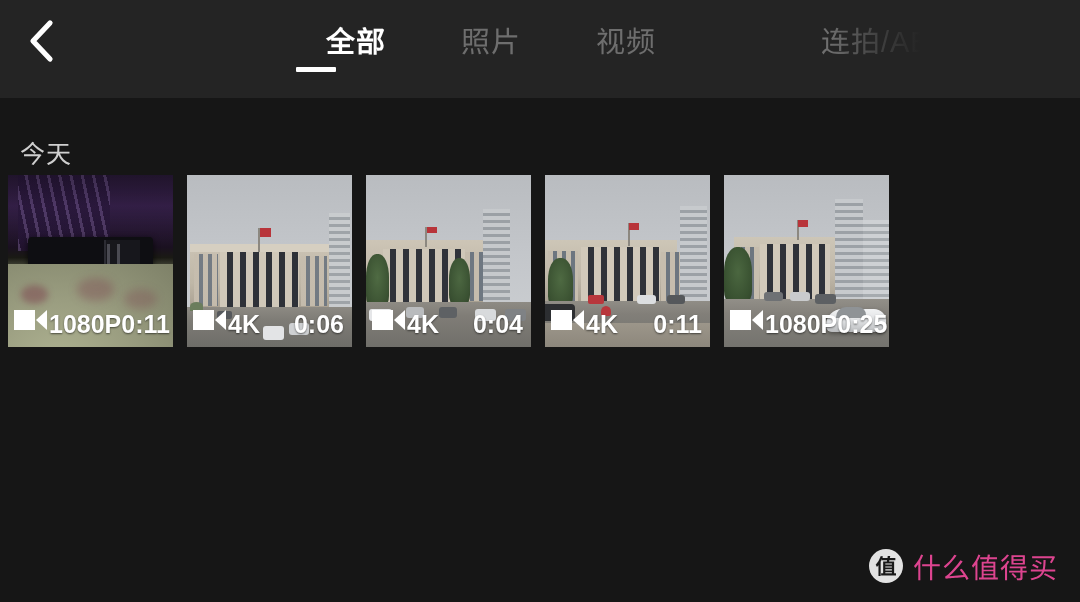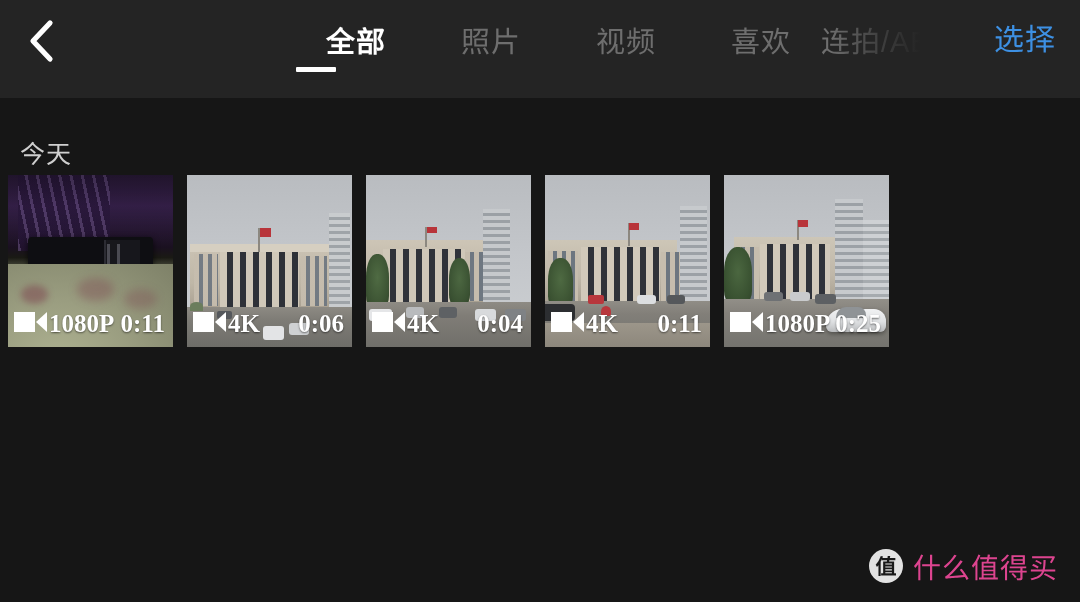--- a/index.html
+++ b/index.html
@@ -135,23 +135,21 @@
     inset: 0;
   }
 
   .badge {
     position: absolute;
     left: 6px;
     right: 6px;
     bottom: 8px;
     height: 30px;
     display: flex;
-    align-items: center;
     pointer-events: none;
-    font-family: Liberation Serif, serif;
   }
   .cam-icon {
     flex: 0 0 auto;
     display: block;
     margin-right: 1px;
   }
   .badge-res {
     font-size: 25px;
     font-weight: 700;
     color: #ffffff;
@@ -219,31 +217,27 @@
     <div class="tab active" style="left: 46px; width: 140px;">
           <span>全部</span>
           <div class="tab-underline"></div>
         </div>
         <div class="tab" style="left: 186px; width: 135px;">
           <span>照片</span>
         </div>
         <div class="tab" style="left: 321px; width: 135px;">
           <span>视频</span>
         </div>
-        <div class="tab" style="left: 456px; width: 135px;">
-          <span>喜欢</span>
-        </div>
         <div class="tab" style="left: 591px; width: 160px;">
           <span>连拍/AEB</span>
         </div>
       </div>
 
     <div class="tab-fade"></div>
 
-    <div class="select-btn">选择</div>
   </div>
 
   <div class="section-title">今天</div>
 
   <div class="grid">
 
   <div class="cell" style="left: 0px;">
         <div class="thumb-art">
         <div style="position:absolute;inset:0;background:
             linear-gradient(to bottom,#2b1a3a 0%,#3a2350 18%,#1a1020 42%,#1a1a14 48%,#8e9276 62%,#a3a68a 80%,#8b8e72 100%);"></div>

